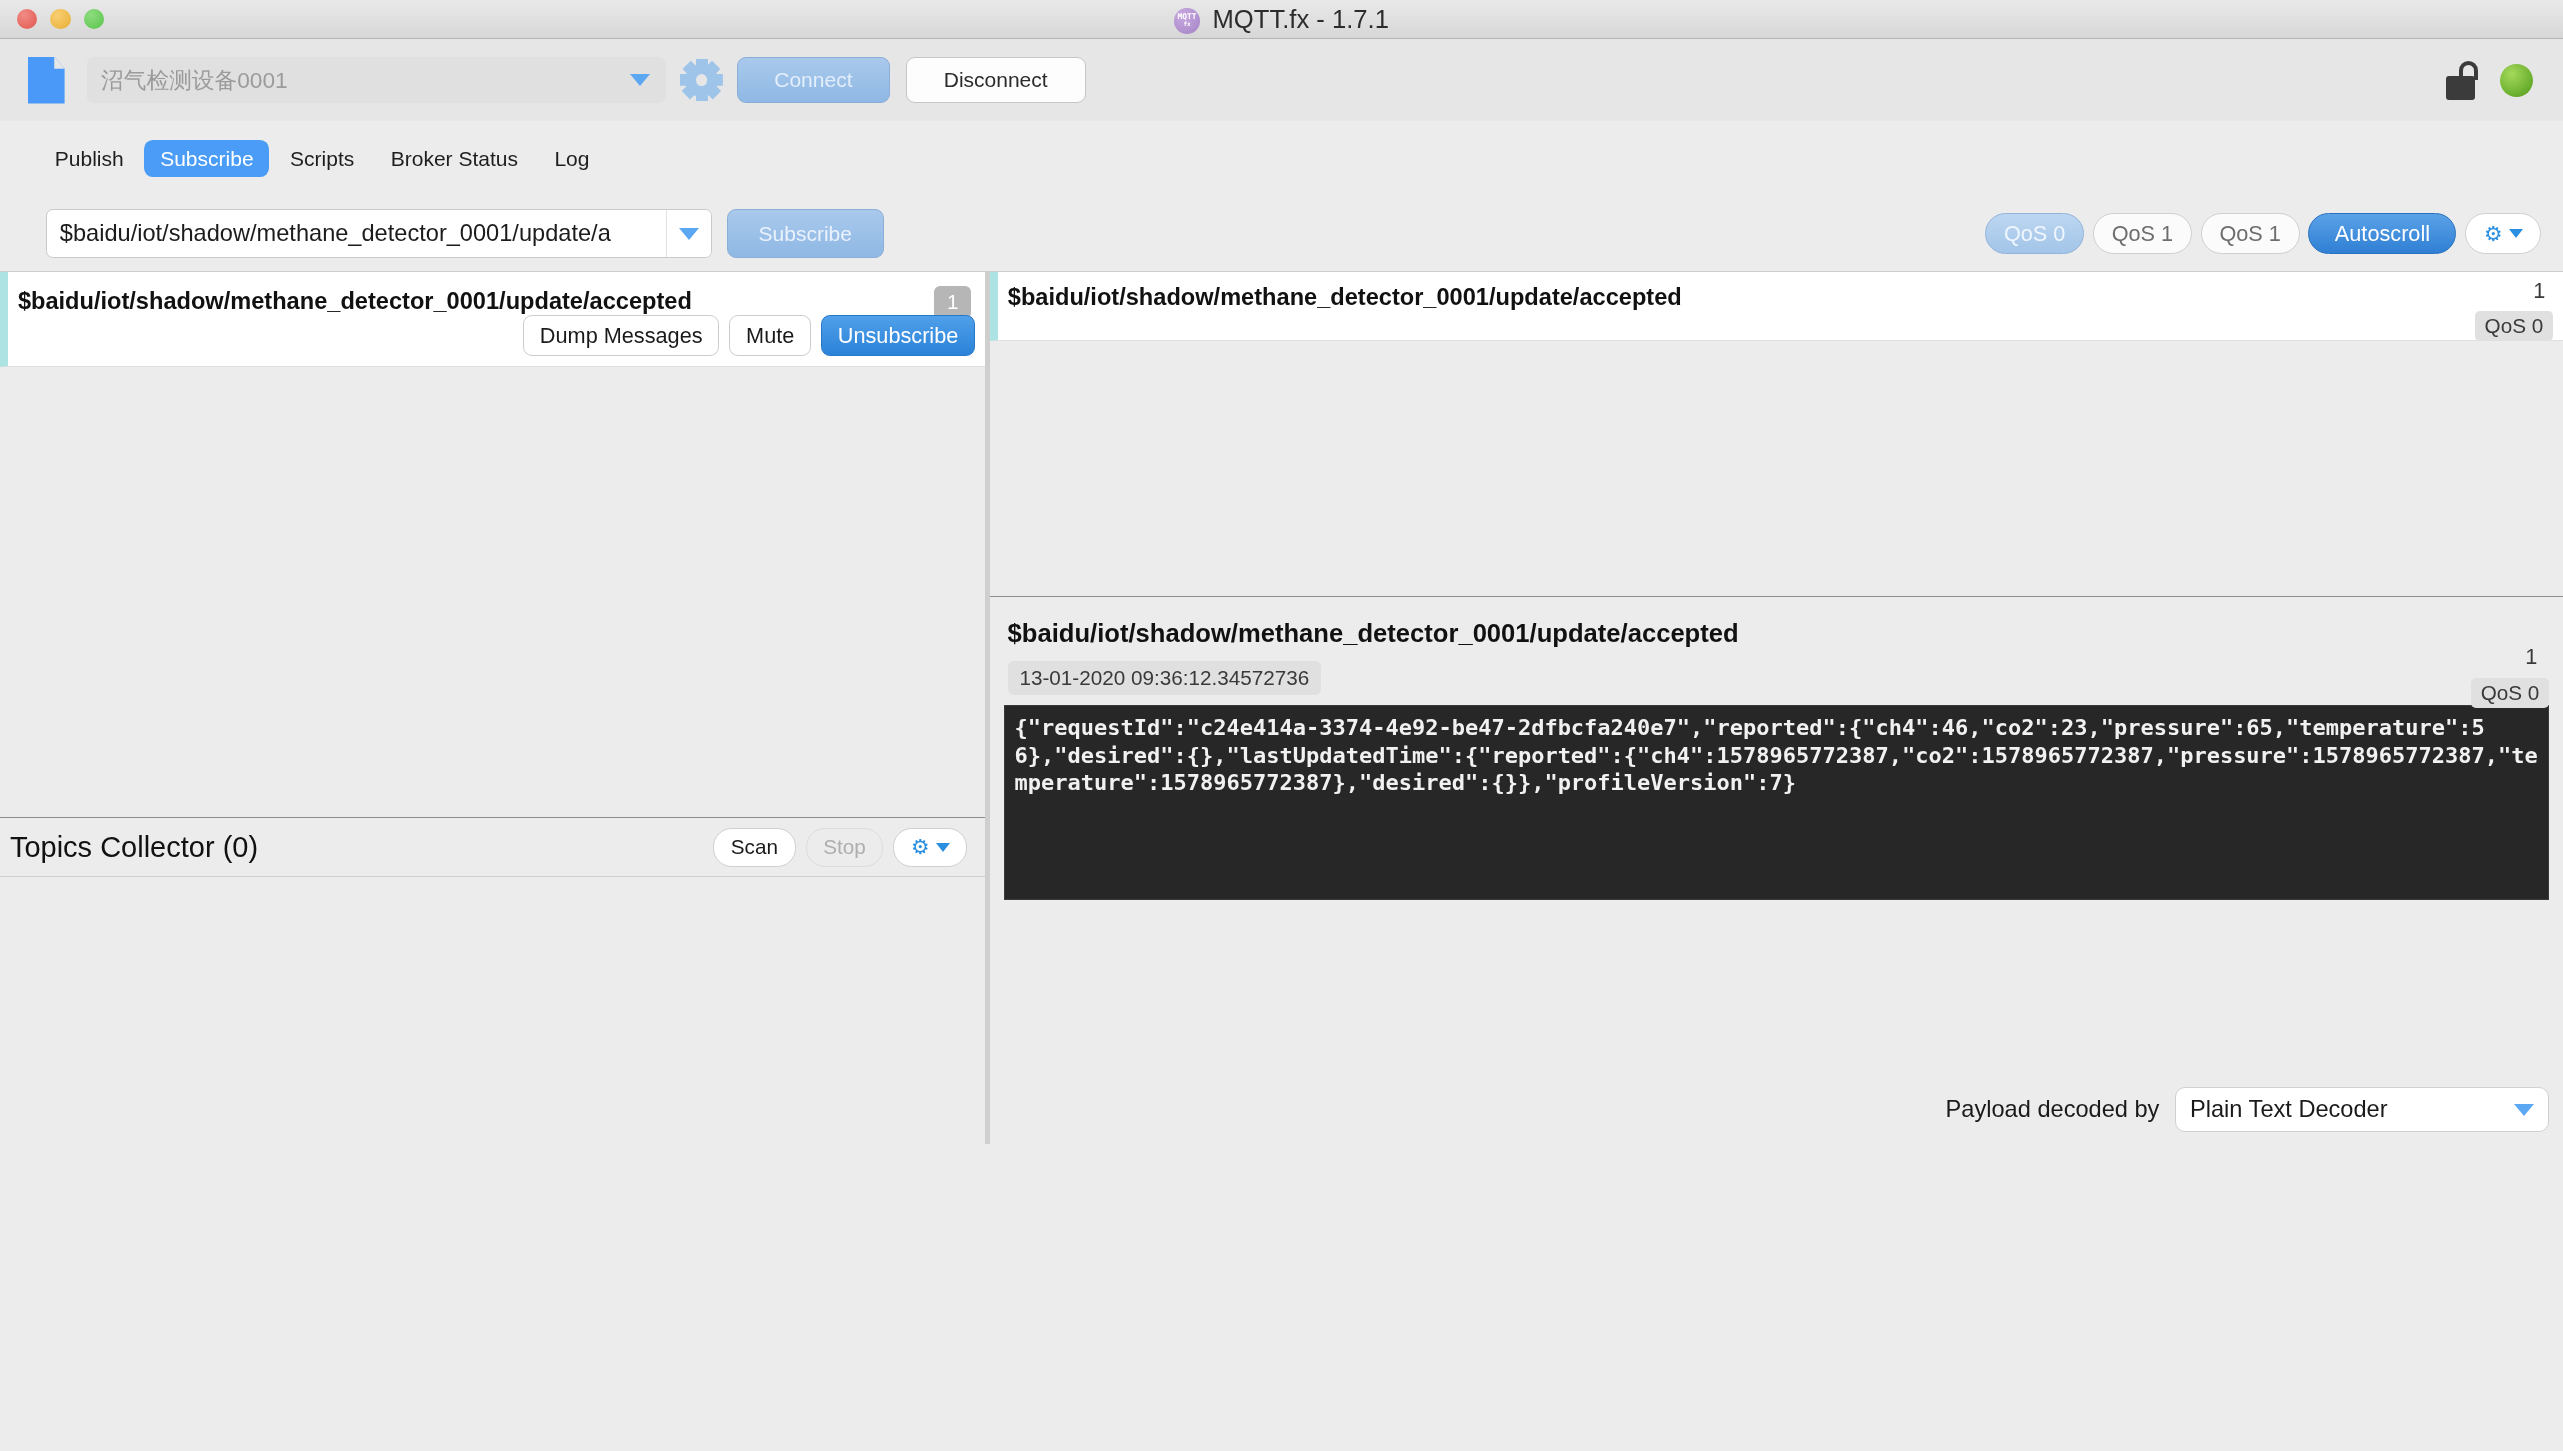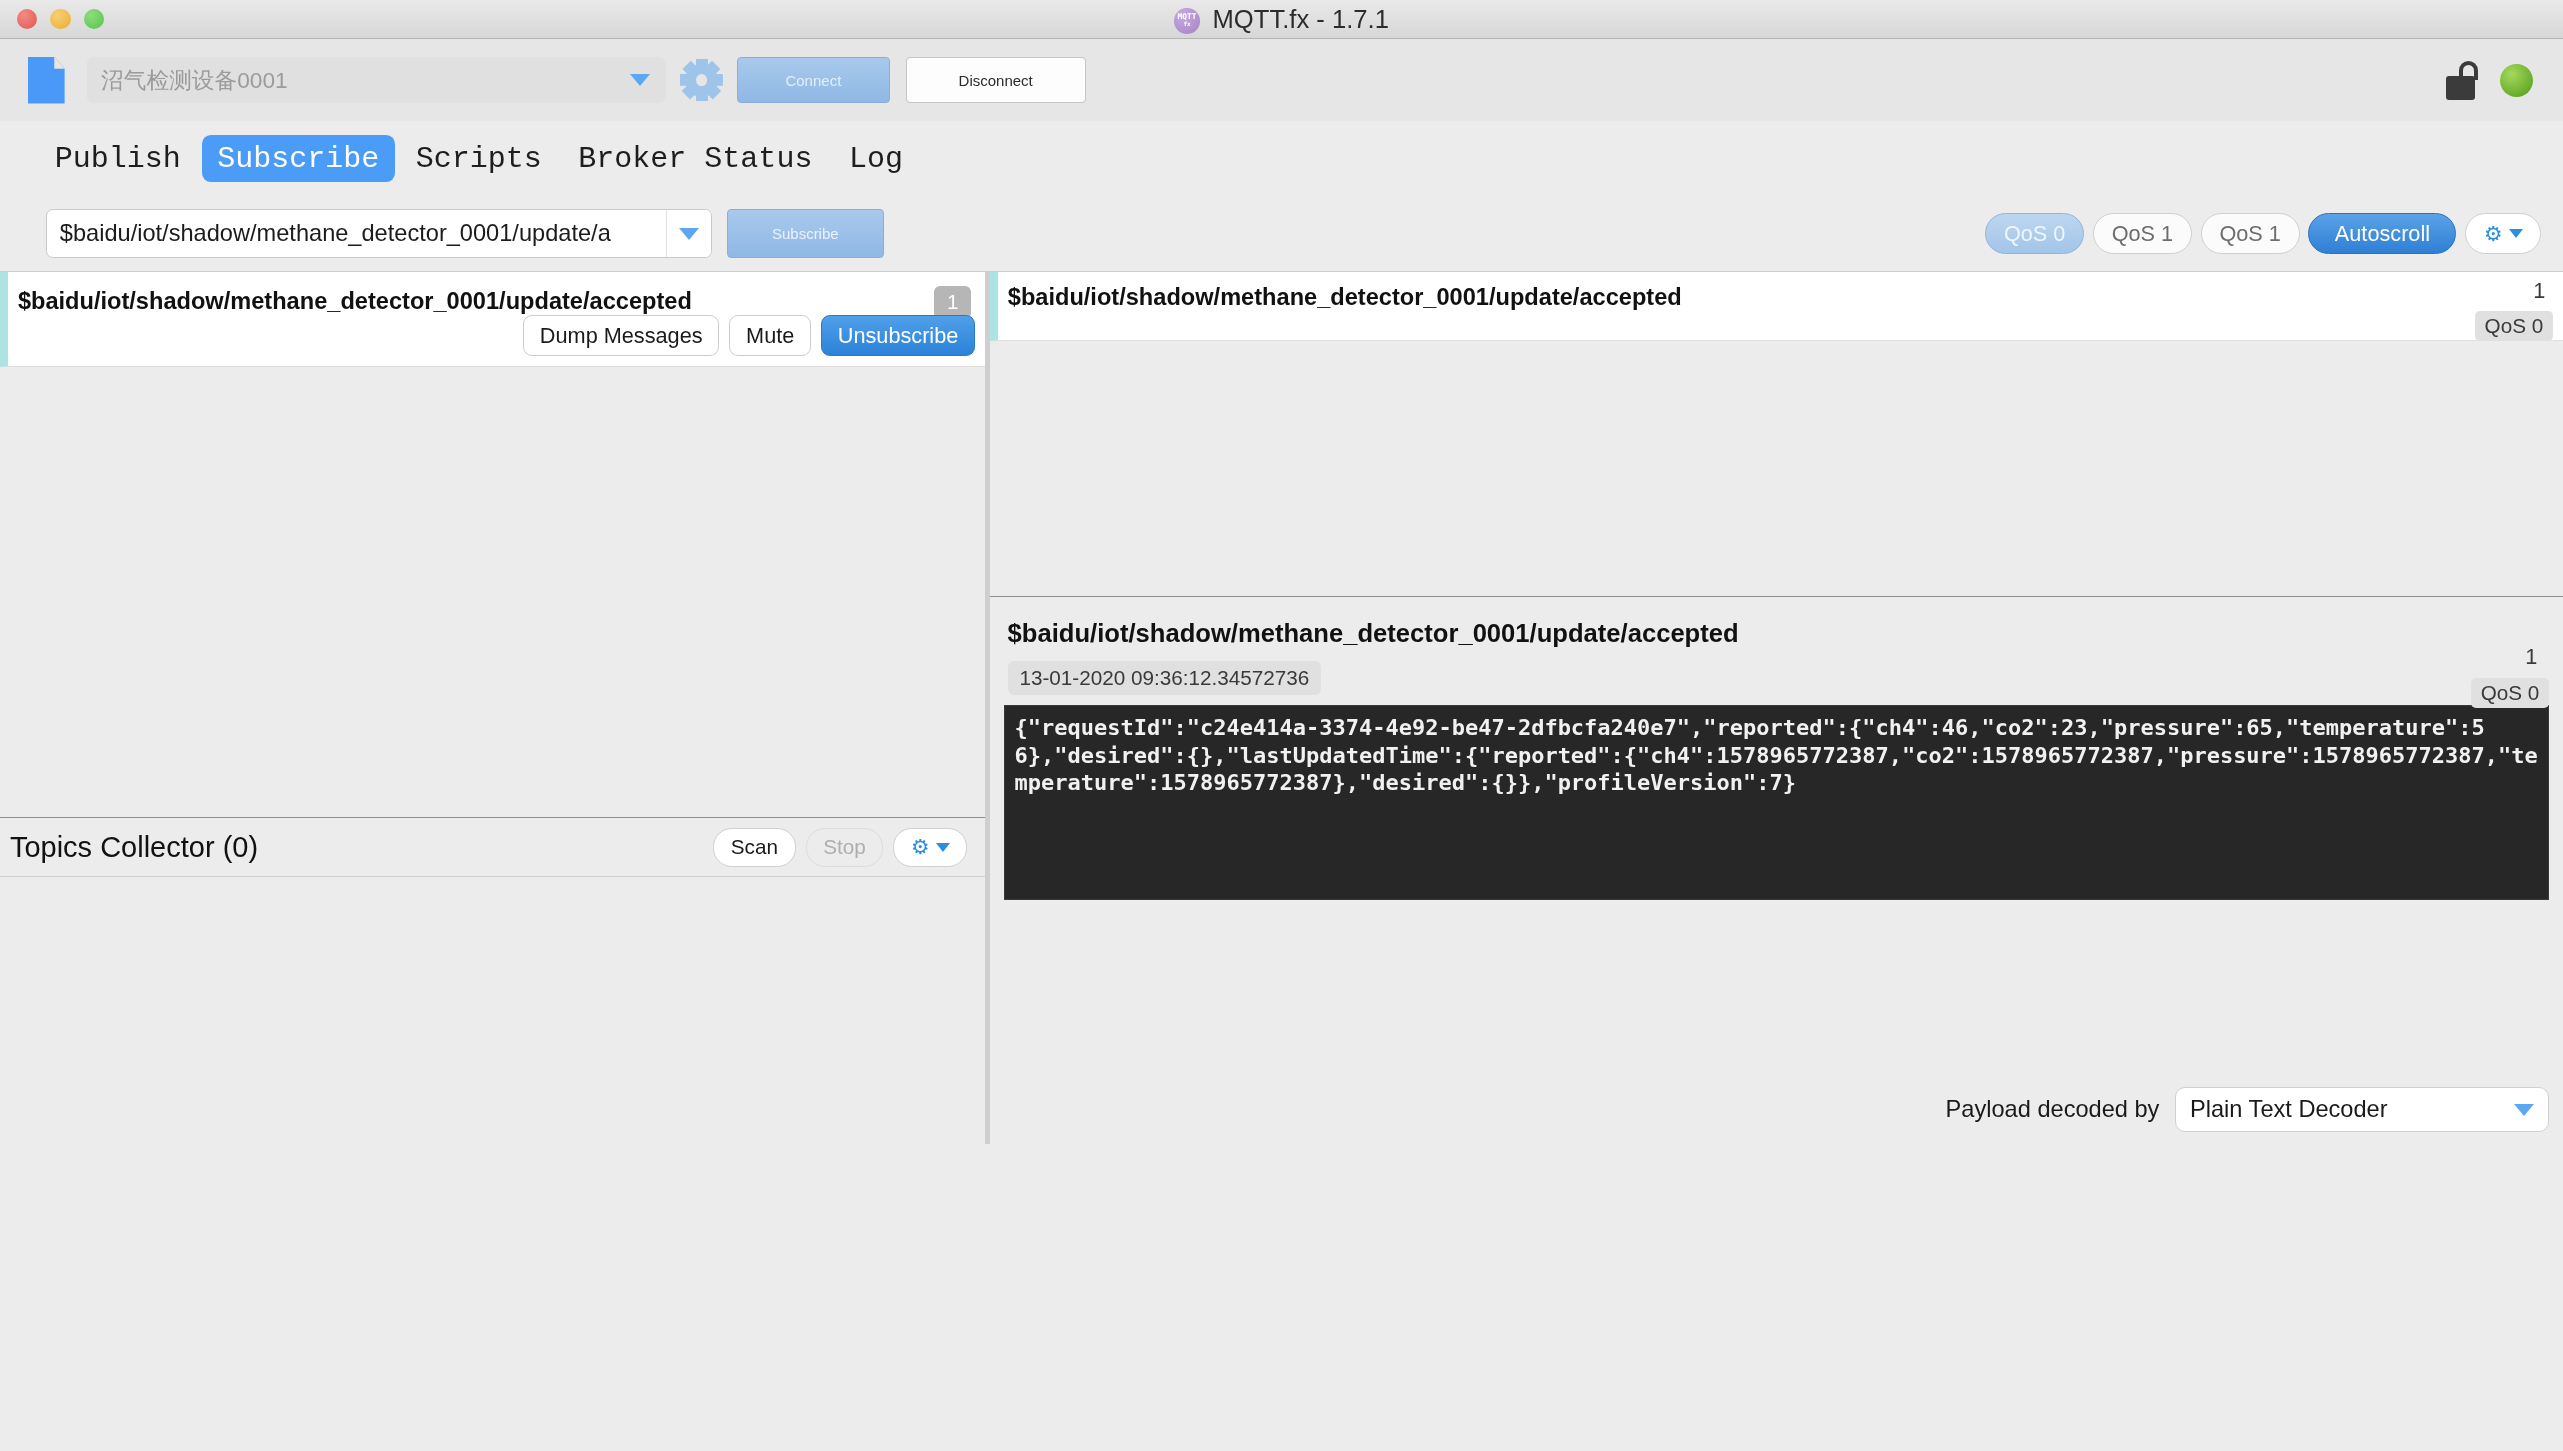--- a/index.html
+++ b/index.html
@@ -97,22 +97,22 @@
       linear-gradient(#9fc4ea,#9fc4ea) center/43px 11.8px no-repeat;
     transform: rotate(45deg);
   }
   .gear-hole {
     position: absolute; top: 50%; left: 50%;
     transform: translate(-50%,-50%);
     width: 11.8px; height: 11.8px; border-radius: 50%;
     background: #e6e6e6; z-index: 3;
   }
   .btn {
-    height: 46px; border-radius: 4px;
-    font-size: 15px;
+    height: 46px; border-radius: 9px;
+    font-size: 21px;
     display: flex; align-items: center; justify-content: center;
     border: 1px solid #c6c6c6;
     background: #fff; color: #2b2b2b;
     padding: 0 21.7px;
   }
   .btn.connect {
     background: linear-gradient(to bottom, #a9c9ec, #8fb8e4);
     color: #e3eefb; border-color: #8aaed8;
     width: 153px;
   }
@@ -139,22 +139,22 @@
     background: radial-gradient(circle at 35% 30%, #a5d95c, #4e9a17);
   }
 
   
   .tabs {
     height: 75px; background: #ececec;
     display: flex; align-items: center;
     padding-left: 39px; gap: 4.9px;
   }
   .tab {
-    font-size: 30px; color: #1e1e1e;
-    padding: 6.9px 15.8px; border-radius: 8.9px; font-family: Liberation Mono, monospace;
+    font-size: 21px; color: #1e1e1e;
+    padding: 6.9px 15.8px; border-radius: 8.9px;
   }
   .tab.active { background: #4a9cf6; color: #fff; }
 
   
   .subbar {
     height: 75px; background: #ececec;
     display: flex; align-items: center;
     padding: 0 15px;
     position: relative;
     margin-left: 31px;

